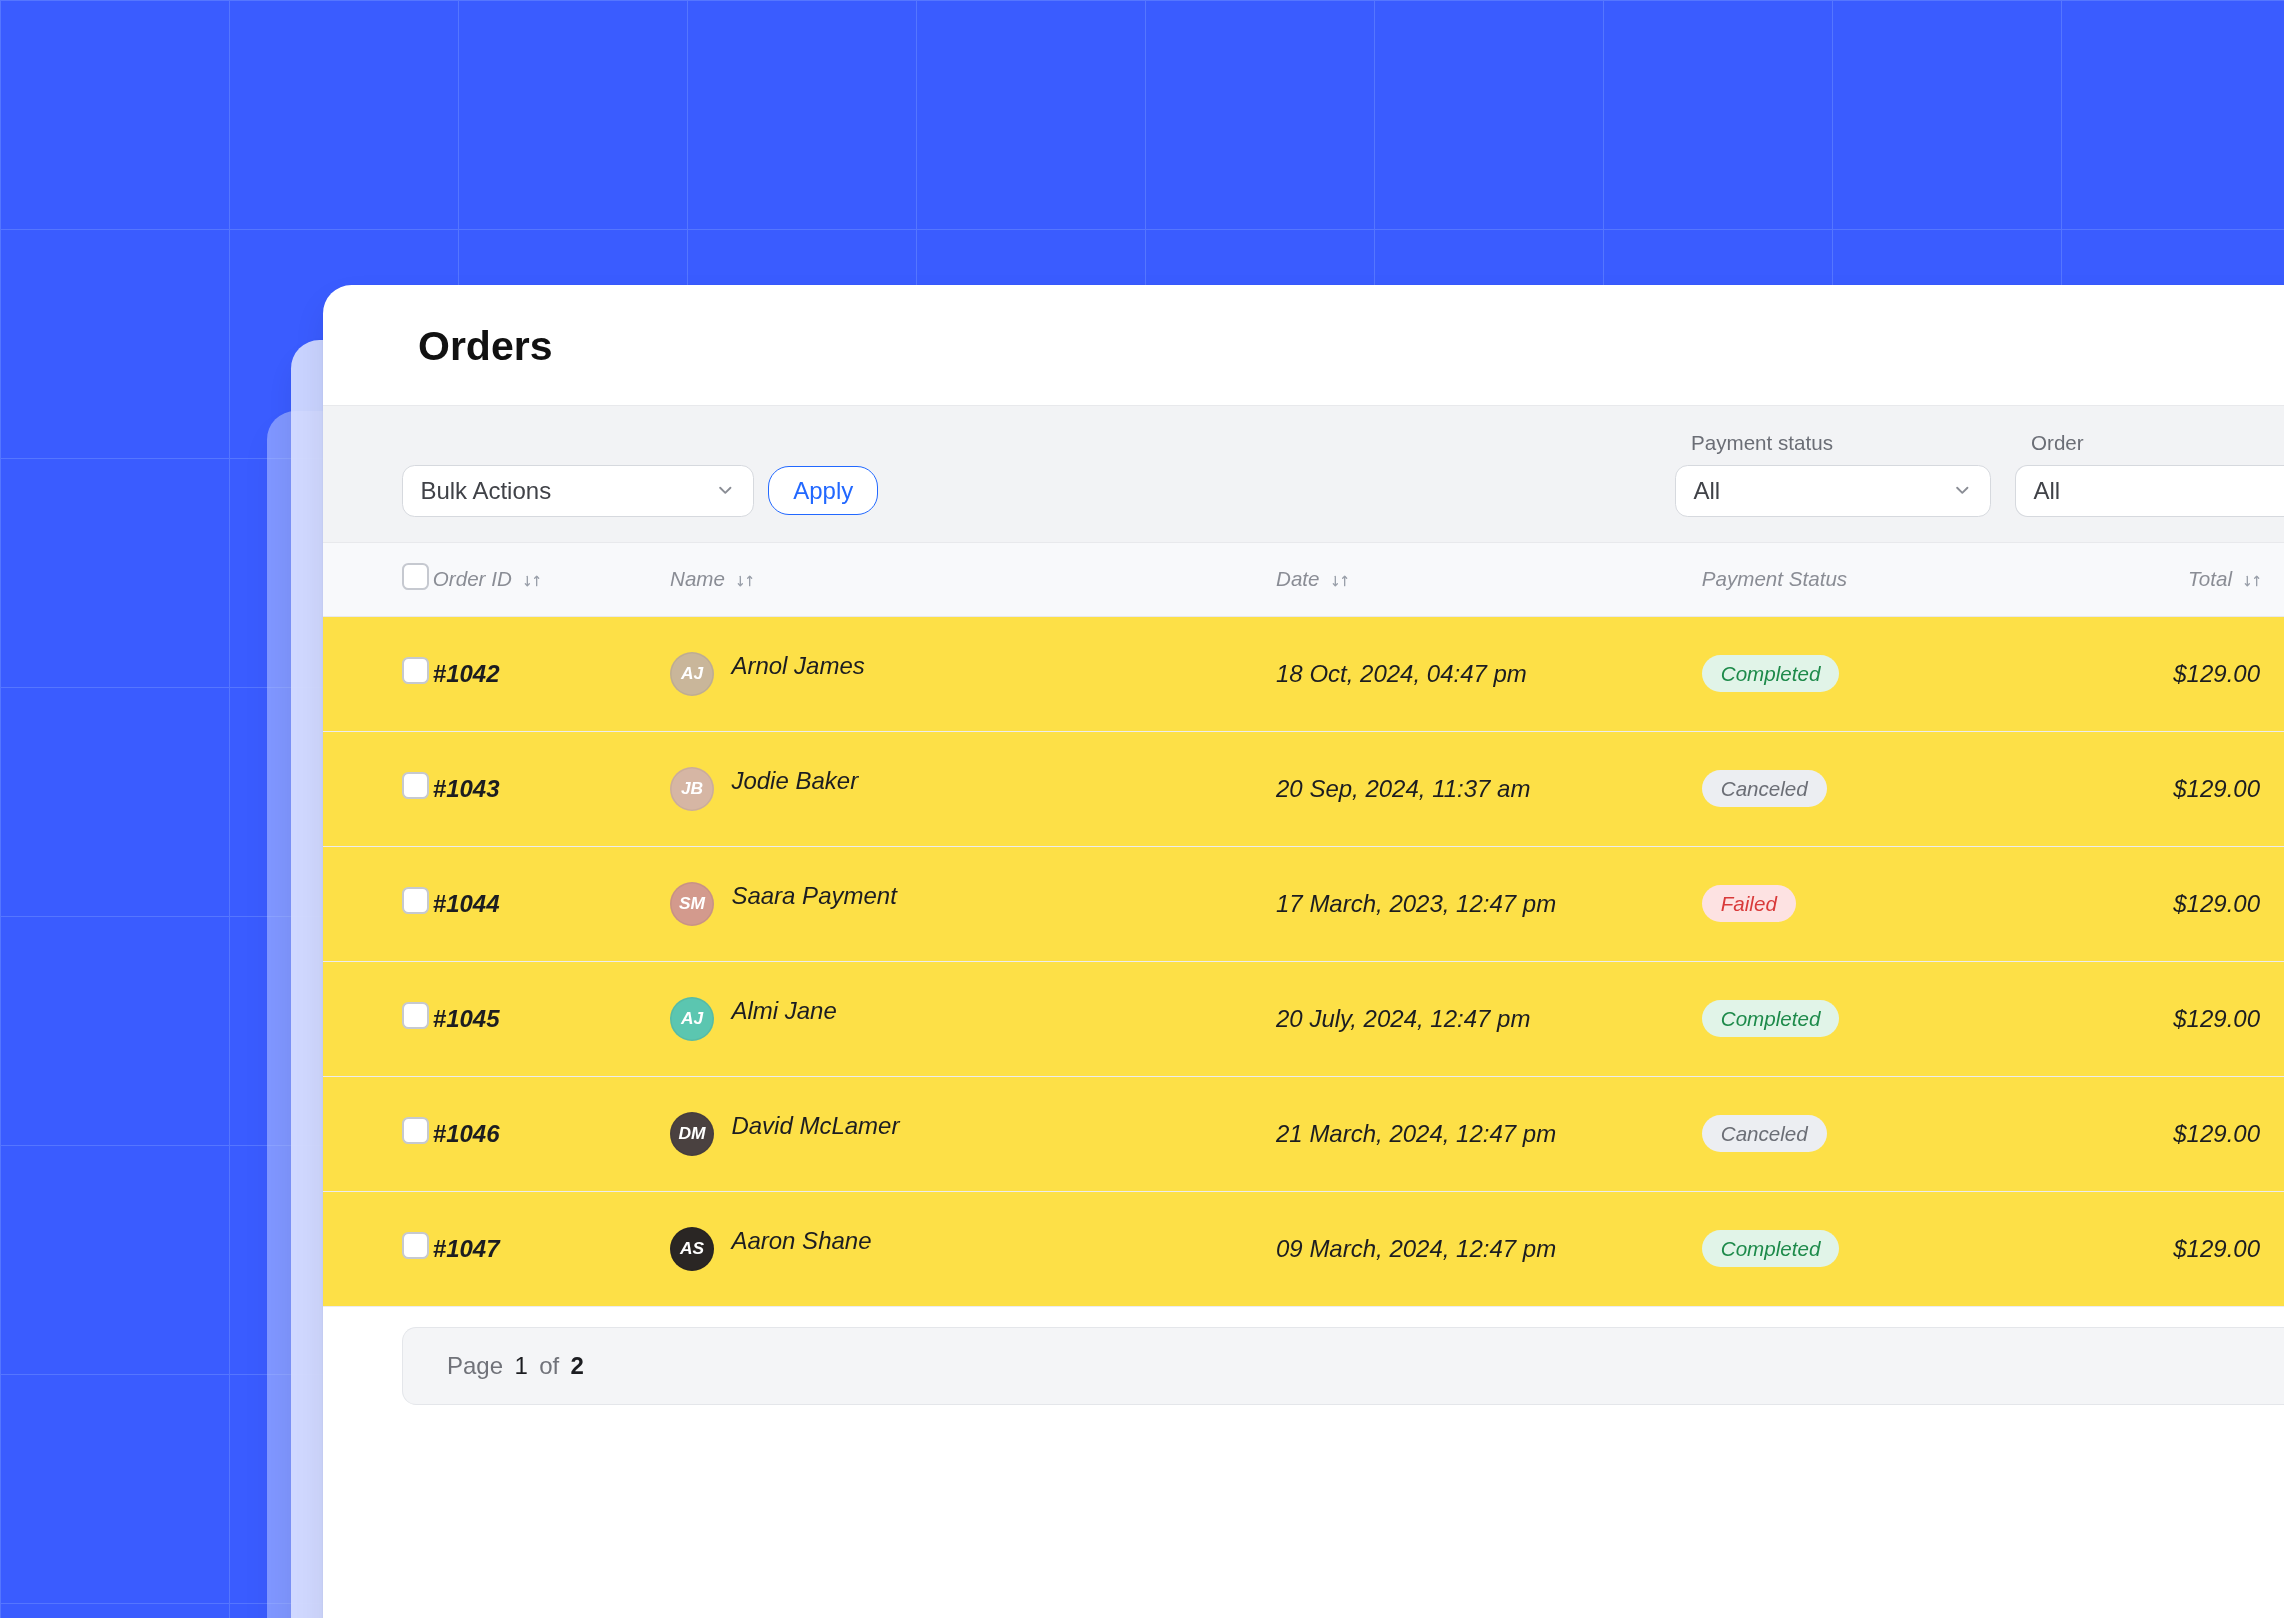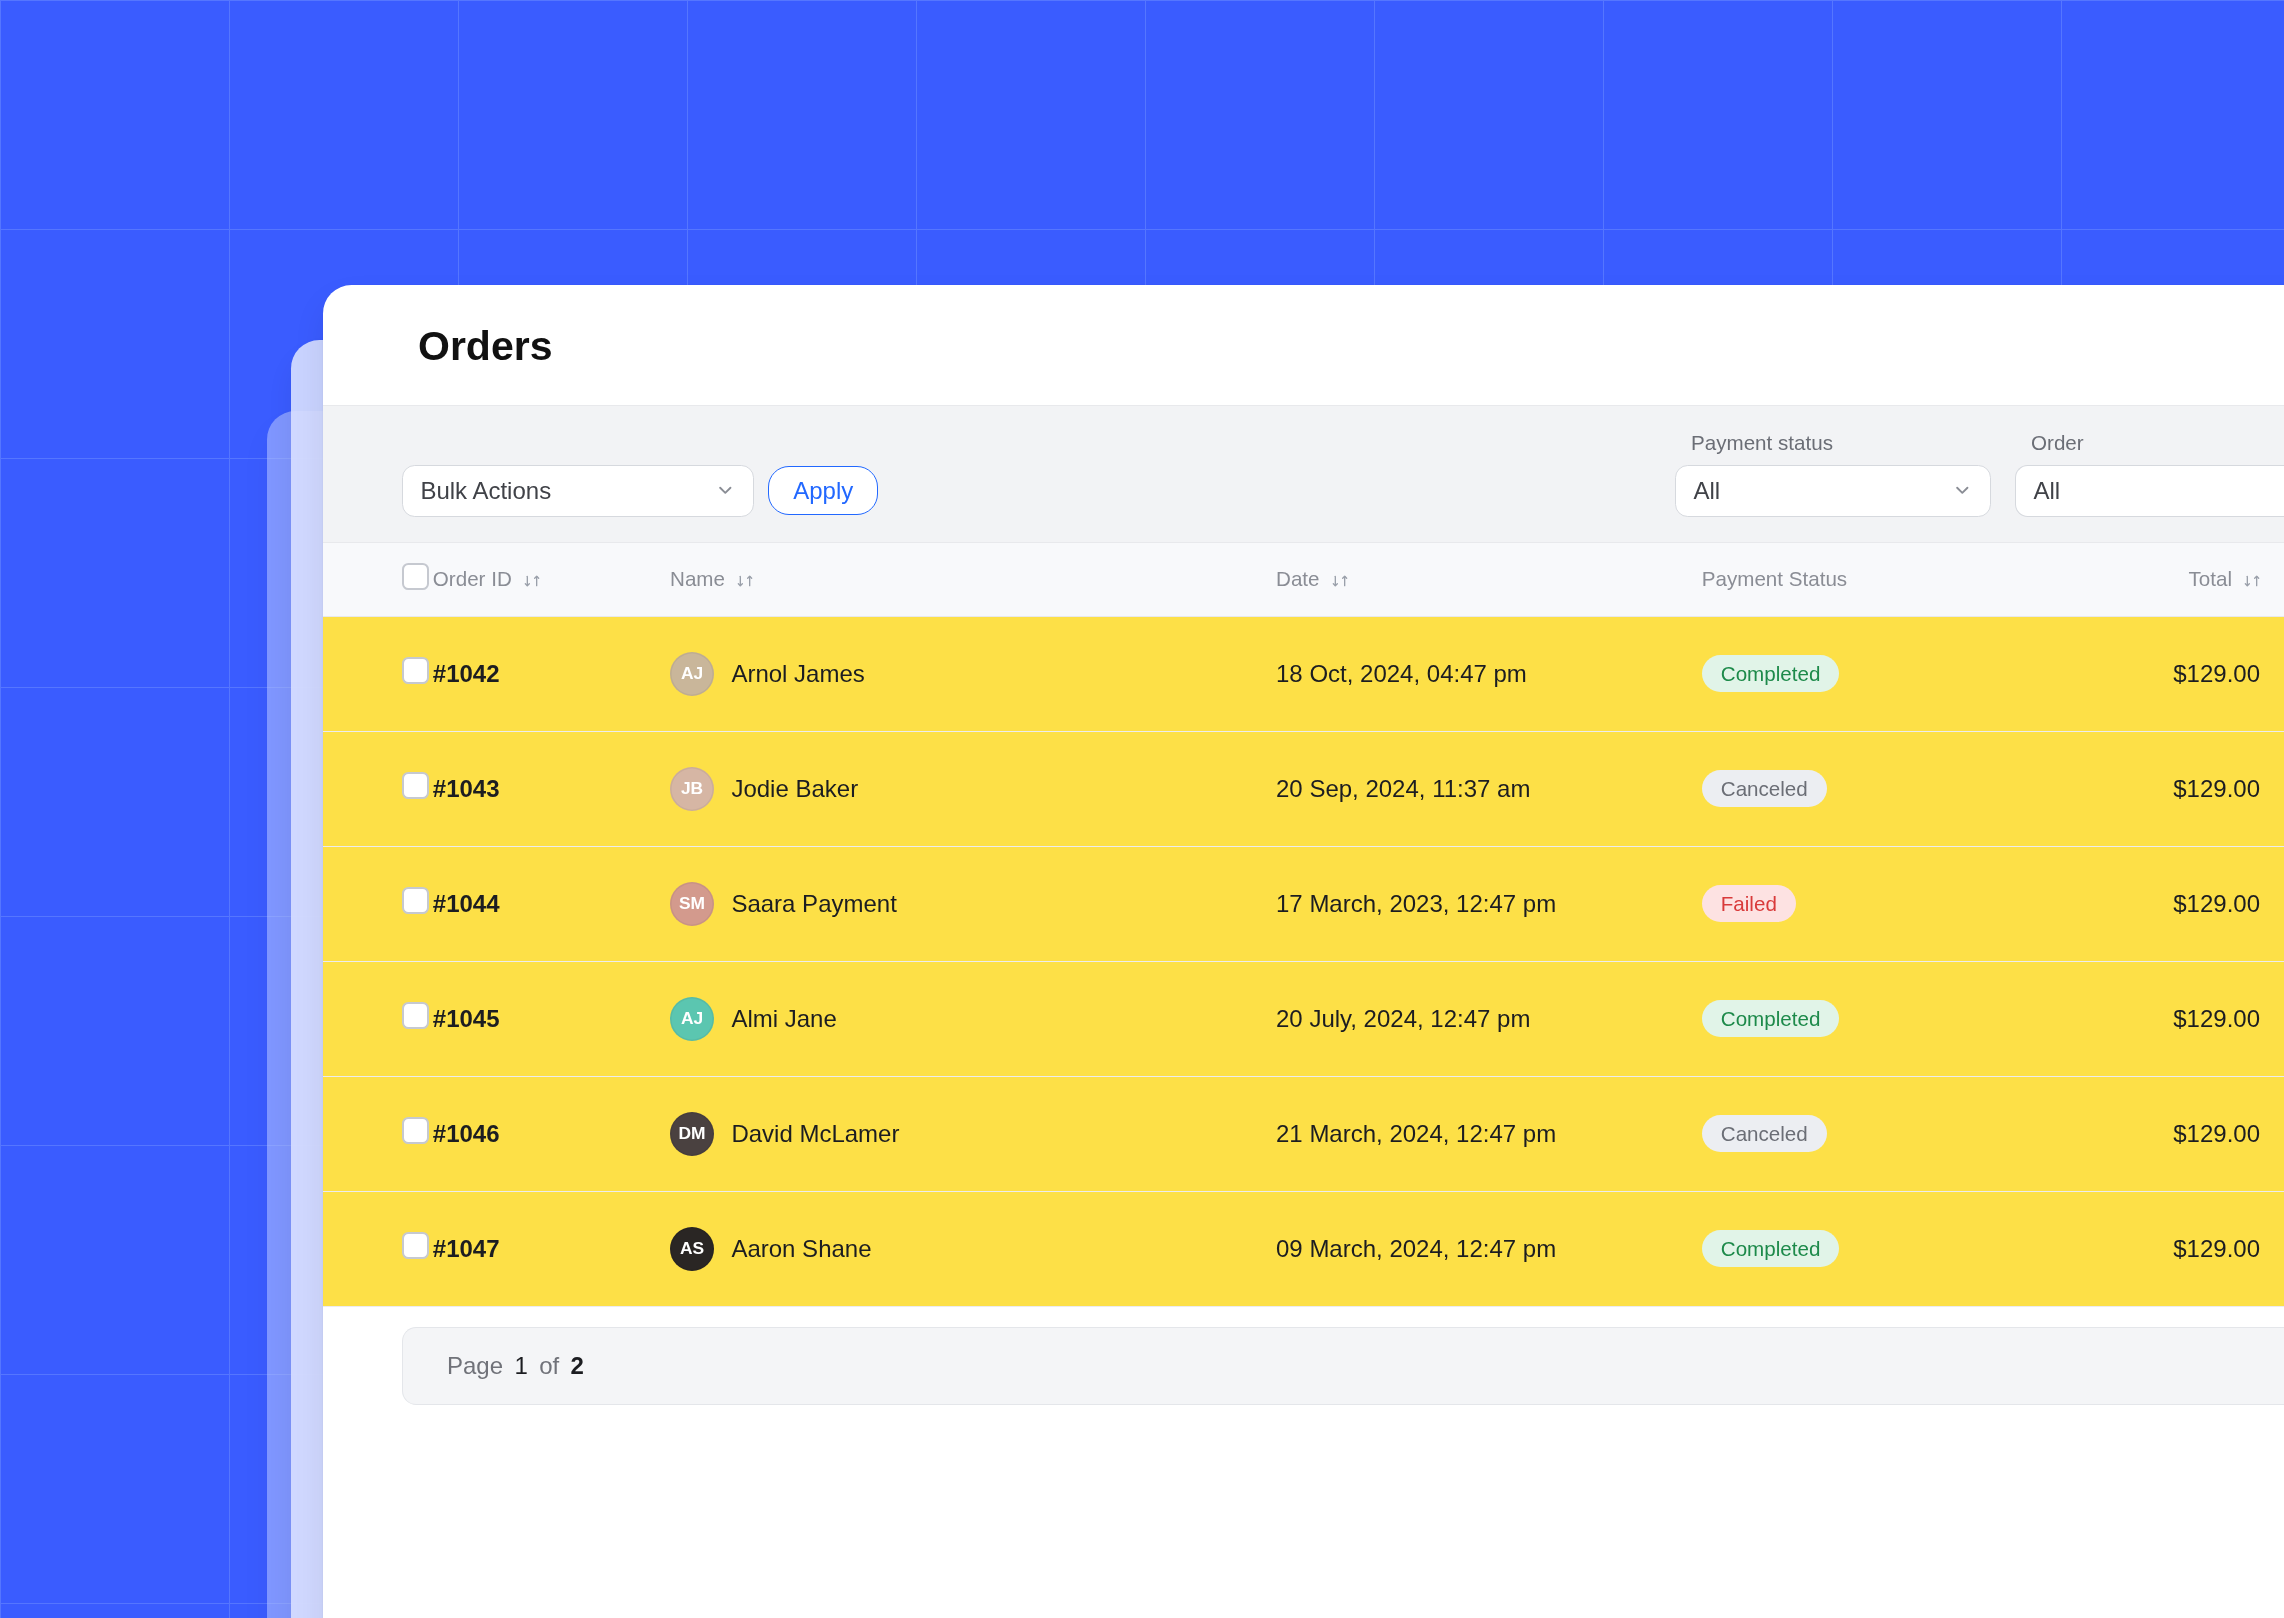--- a/index.html
+++ b/index.html
@@ -112,20 +112,21 @@
     width: 100%;
     border-collapse: collapse;
   }
   .thead-row {
     background: #f8f9fb;
     border-bottom: 1.6px solid #e8e9ec;
   }
   .th, .td {
     text-align: left;
     font-size: 22px;
+    font-style: italic;
   }
   .th {
     color: #8a8d95;
     font-weight: 500;
     padding: 20.6px 0 20.6px 0;
     font-size: 20.6px;
   }
   .td {
     color: #1c1d21;
     padding: 35px 0;
@@ -145,21 +146,21 @@
     width: 27px; height: 27px;
     border: 2px solid #c6c9d0;
     border-radius: 6.3px;
     display: inline-block;
     background: #fff;
     cursor: pointer;
   }
 
   .sort-icon { display:inline-block; margin-left: 6.3px; vertical-align: middle; }
 
-  .name-cell { display: flex; align-items: center; gap: 17.4px; }
+  .name-cell { display: flex; align-items: flex-start; gap: 17.4px; }
 
   .avatar {
     width: 44px; height: 44px;
     border-radius: 50%;
     display: inline-flex;
     align-items: center; justify-content: center;
     color: #fff;
     font-size: 17.4px;
     font-weight: 600;
     flex-shrink: 0;

